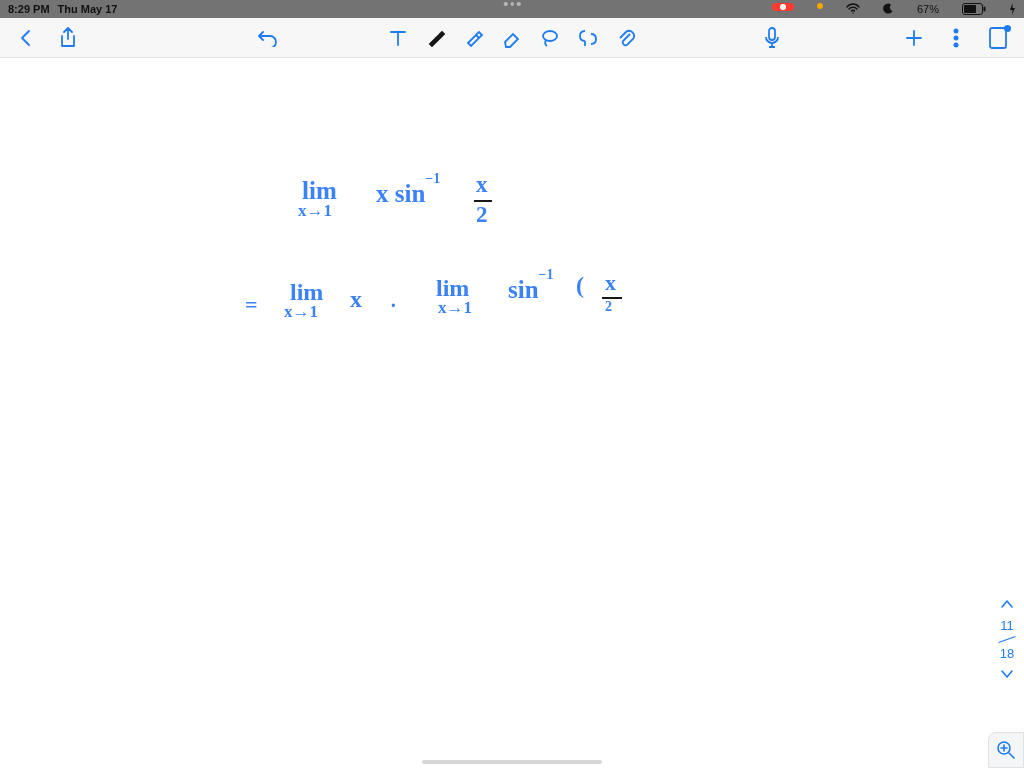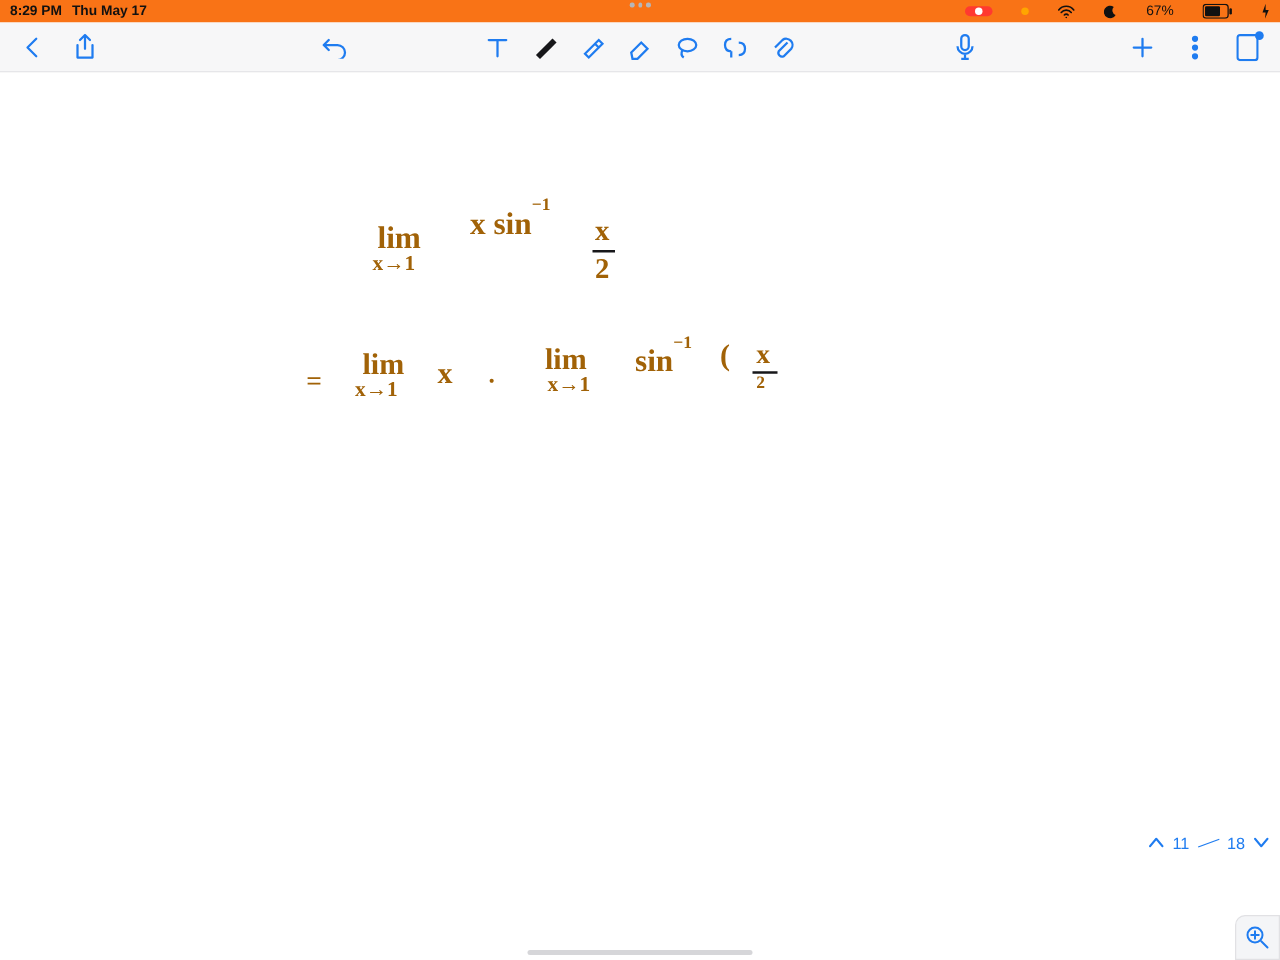--- a/index.html
+++ b/index.html
@@ -1,52 +1,52 @@
 <!DOCTYPE html>
 <html><head>
 <meta charset="utf-8">
 <style>
   * { margin: 0; padding: 0; box-sizing: border-box; }
   html, body { width: 1024px; height: 768px; overflow: hidden; font-family: -apple-system, BlinkMacSystemFont, "Helvetica Neue", sans-serif; background: #fff; }
-  .status-bar { height: 18px; display: flex; align-items: center; justify-content: space-between; padding: 0 8px; font-size: 11px; color: #111; background: #f97316; }
+  .status-bar { height: 18px; display: flex; align-items: center; justify-content: space-between; padding: 0 8px; font-size: 11px; color: #111; background: #737373; }
   .status-left { display: flex; align-items: center; gap: 8px; font-weight: 600; }
   .status-center { position: absolute; left: 50%; transform: translateX(-50%); top: 2px; display: flex; gap: 3px; }
   .status-center .dot { width: 3.5px; height: 3.5px; border-radius: 50%; background: #b6b6b9; }
-  .status-right { display: flex; align-items: center; gap: 23px; }
+  .status-right { display: flex; align-items: flex-start; gap: 23px; }
   .rec-pill { background: #ff3a30; color:#fff; border-radius: 9px; padding: 1px 8px; display:flex; align-items:center; gap:4px; font-size:10px; font-weight:600;}
   .rec-dot { width:6px; height:6px; background:#fff; border-radius:50%; }
   .orange-dot { width:6px; height:6px; background:#ffa500; border-radius:50%; }
   .wifi, .moon, .battery, .beam { display:inline-flex; }
   .toolbar { height: 40px; background:#f7f7f8; border-bottom:1px solid #e1e1e4; display:flex; align-items:center; justify-content:space-between; padding:0 14px; position:relative; }
   .tb-left, .tb-center, .tb-right { display:flex; align-items:center; gap:18px; }
   .tb-center { position:absolute; left:50%; transform:translateX(-50%); gap:14px; }
   .tb-right { gap:18px; }
   .icon-btn { width:24px; height:24px; display:flex; align-items:center; justify-content:center; cursor:pointer; color:#1f7cf0; }
   .icon-btn svg { stroke:#1f7cf0; fill:none; stroke-width:1.8; }
   .mic { color:#1f7cf0; position:absolute; left:760px; }
   .canvas-area { position:absolute; top:58px; left:0; right:0; bottom:0; background:#fff; }
-  .handwriting { font-family: "Segoe Script","Bradley Hand","Comic Sans MS",cursive; color:#a16207; position:absolute; font-weight:600; }
+  .handwriting { font-family: "Segoe Script","Bradley Hand","Comic Sans MS",cursive; color:#3b82f6; position:absolute; font-weight:600; }
   .hw1 { left:302px; top:120px; font-size:25px; line-height:1.05;}
   .hw1 .lim { display:inline-block; }
   .hw1 .sub { font-size:17px; display:block; margin-top:-2px; margin-left:-4px;}
-  .hw1b { left:376px; top:108px; font-size:25px;font-family:Liberation Serif, serif; }
+  .hw1b { left:376px; top:122px; font-size:25px;font-family:Liberation Serif, serif; }
   .hw1c { left:472px; top:114px; font-size:23px; }
   .hw1c .frline { border-top:2px solid #17171a; width:18px; display:block; margin:2px 0 0 2px;}
   .hw-eq { left:245px; top:234px; font-size:22px; }
   .hw2 { left:290px; top:222px; font-size:24px; line-height:1.05;}
   .hw2 .sub { font-size:17px; display:block; margin-top:-2px; margin-left:-6px;}
   .hw2b { left:350px; top:228px; font-size:24px; }
   .hw-dot { left:390px; top:236px; font-size:20px; }
   .hw3 { left:436px; top:218px; font-size:24px; line-height:1.05;}
   .hw3 .sub { font-size:17px; display:block; margin-top:-2px; margin-left:2px;}
   .hw3b { left:508px; top:218px; font-size:25px;font-family:Liberation Serif, serif; }
   .hw3c { left:576px; top:214px; font-size:24px; }
   .hw3d { left:600px; top:212px; font-size:22px; }
   .hw3d .frline { border-top:2px solid #17171a; width:20px; display:block; margin:1px 0 0 2px;}
-  .page-nav { position:absolute; right:8px; bottom:86px; display:flex; flex-direction:row; align-items:center; gap:6px; color:#1f7cf0; font-size:13px;}
+  .page-nav { position:absolute; right:8px; bottom:86px; display:flex; flex-direction:column; align-items:center; gap:6px; color:#1f7cf0; font-size:13px;}
   .page-nav .divider { width:18px; height:0; border-top:1px solid #1f7cf0; transform:rotate(-20deg); }
   .chev { cursor:pointer; }
   .zoom-in { position:absolute; right:0; bottom:0; width:36px; height:36px; background:#f4f5f7; border-top-left-radius:8px; border:1px solid #e1e1e4; display:flex; align-items:center; justify-content:center; cursor:pointer; }
   .home-ind { position:absolute; bottom:4px; left:50%; transform:translateX(-50%); width:180px; height:4px; background:#d6d6d9; border-radius:3px;}
   .blue-dot { width:7px;height:7px;background:#1f7cf0;border-radius:50%;position:absolute;top:-1px;right:-1px;}
   .pagewrap { position:relative; }
 </style>
 </head>
 <body>
 

